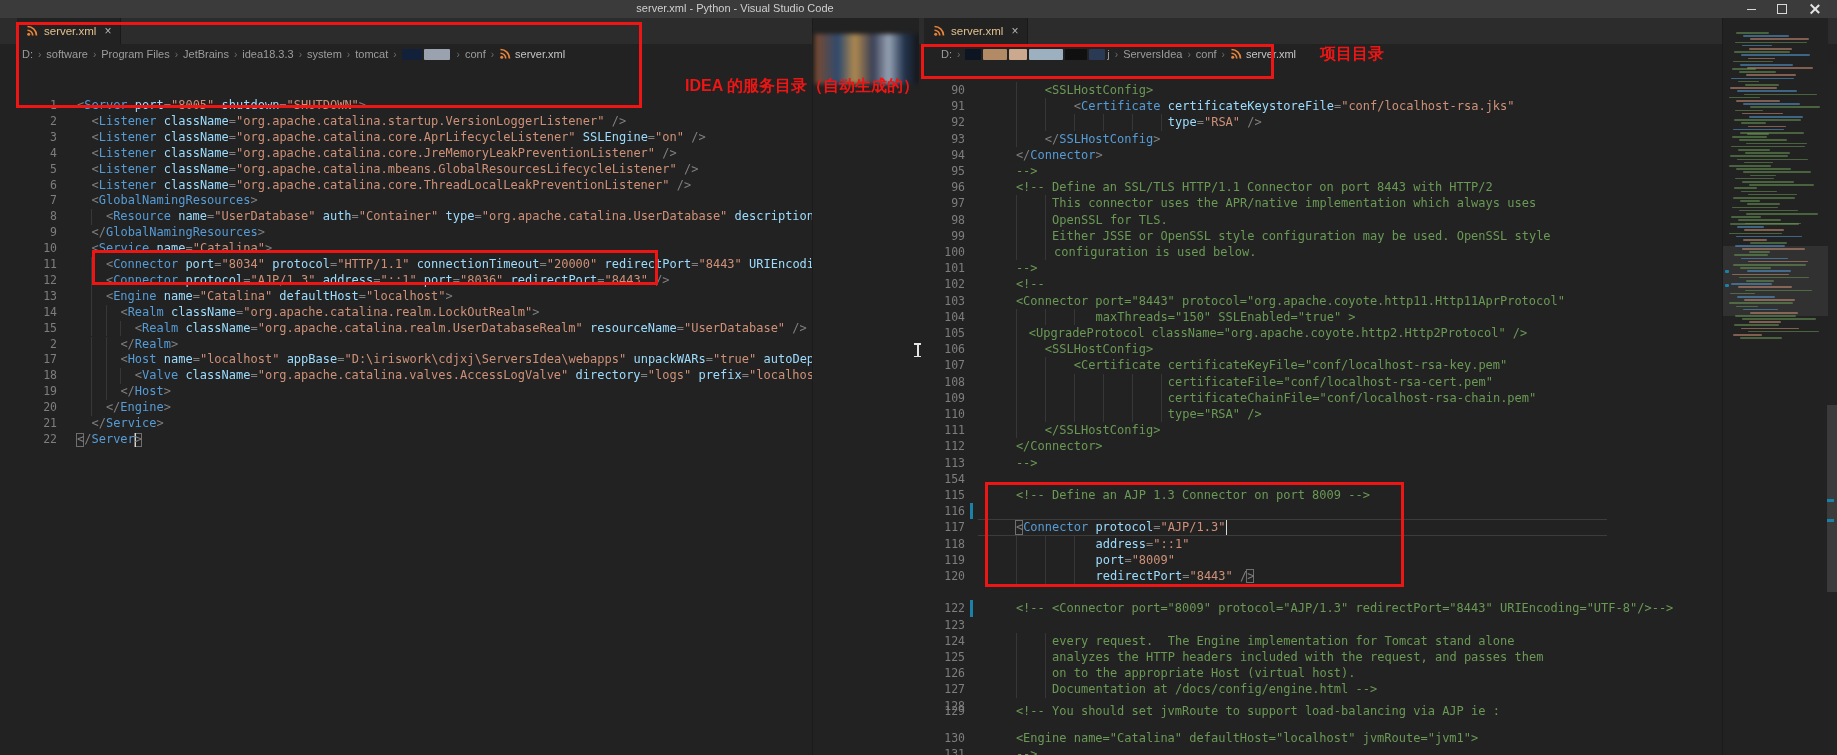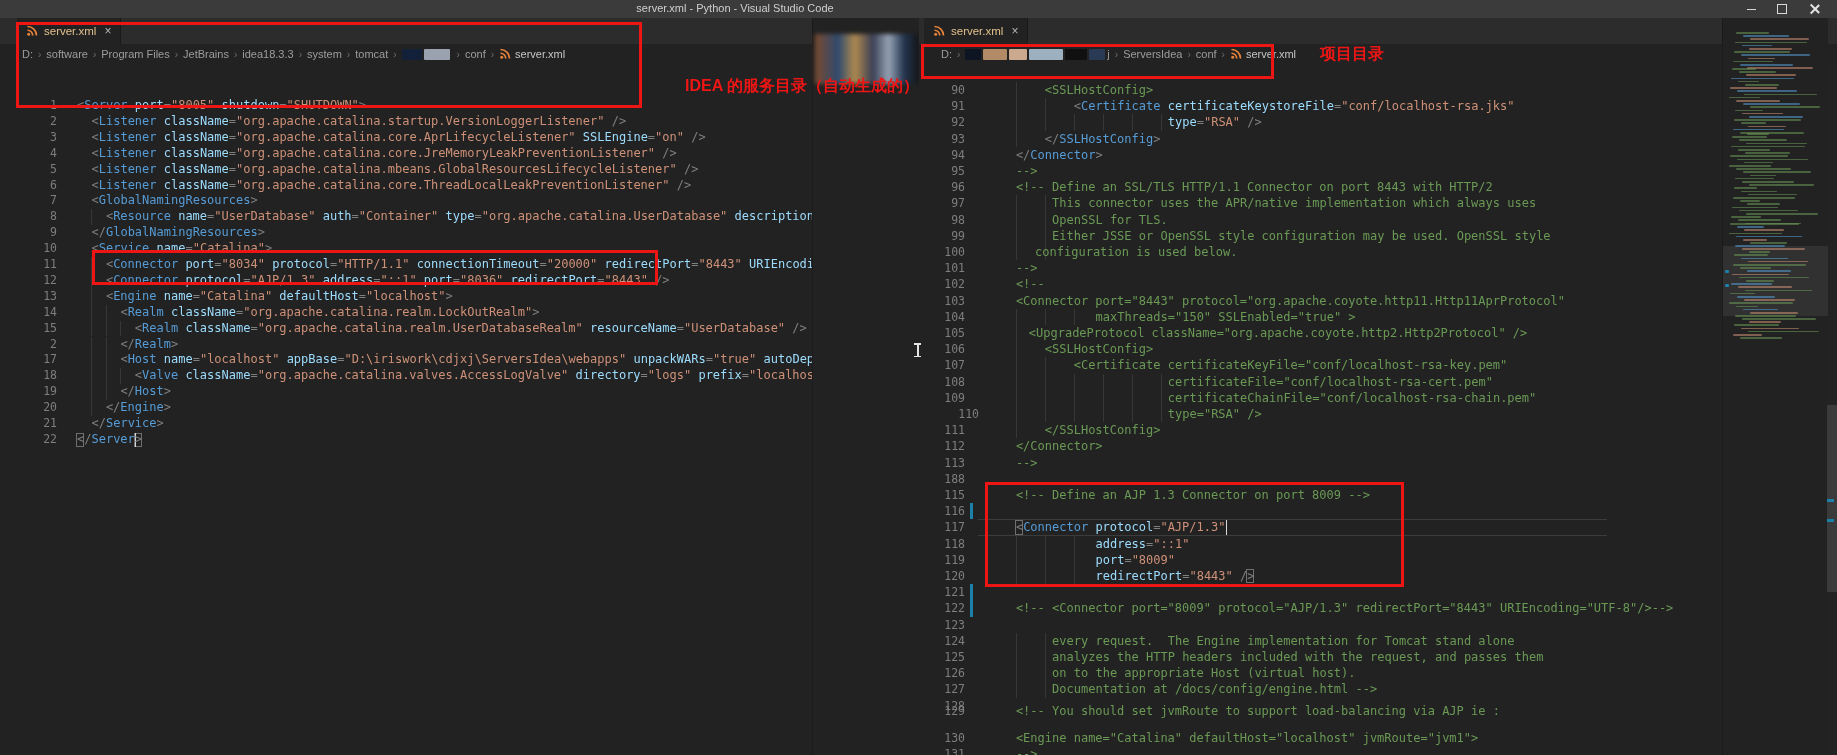--- a/index.html
+++ b/index.html
@@ -359,21 +359,21 @@
         <div class="row" style="top:163.79999999999998px;height:16.2px;">
           <span class="gut" style="left:0px;width:46px;line-height:16.2px;">99</span>
           <span class="guide" style="left:96.92px;"></span>
           <span class="guide" style="left:125.84px;"></span>
           <span class="ct" style="left:68px;line-height:16.2px;padding-left:65.1px;"><span class="c">Either JSSE or OpenSSL style configuration may be used. OpenSSL style</span></span>
         </div>
         <div class="row" style="top:180px;height:16.2px;">
           <span class="gut" style="left:0px;width:46px;line-height:16.2px;">100</span>
           <span class="guide" style="left:96.92px;"></span>
           <span class="guide" style="left:125.84px;"></span>
-          <span class="ct" style="left:51px;line-height:16.2px;padding-left:65.1px;"><span class="c">configuration is used below.</span></span>
+          <span class="ct" style="left:70px;line-height:16.2px;padding-left:65.1px;"><span class="c">configuration is used below.</span></span>
         </div>
         <div class="row" style="top:196.2px;height:16.2px;">
           <span class="gut" style="left:0px;width:46px;line-height:16.2px;">101</span>
           <span class="ct" style="left:68px;line-height:16.2px;padding-left:28.9px;"><span class="c">--&gt;</span></span>
         </div>
         <div class="row" style="top:212.39999999999998px;height:16.2px;">
           <span class="gut" style="left:0px;width:46px;line-height:16.2px;">102</span>
           <span class="ct" style="left:68px;line-height:16.2px;padding-left:28.9px;"><span class="c">&lt;!--</span></span>
         </div>
         <div class="row" style="top:228.6px;height:16.2px;">
@@ -417,21 +417,21 @@
           <span class="gut" style="left:0px;width:46px;line-height:16.2px;">109</span>
           <span class="guide" style="left:96.92px;"></span>
           <span class="guide" style="left:125.84px;"></span>
           <span class="guide" style="left:154.76px;"></span>
           <span class="guide" style="left:183.68px;"></span>
           <span class="guide" style="left:212.60000000000002px;"></span>
           <span class="guide" style="left:241.52px;"></span>
           <span class="ct" style="left:68px;line-height:16.2px;padding-left:180.8px;"><span class="c">certificateChainFile="conf/localhost-rsa-chain.pem"</span></span>
         </div>
         <div class="row" style="top:342px;height:16.2px;">
-          <span class="gut" style="left:14px;width:46px;line-height:16.2px;">110</span>
+          <span class="gut" style="left:0px;width:46px;line-height:16.2px;">110</span>
           <span class="guide" style="left:96.92px;"></span>
           <span class="guide" style="left:125.84px;"></span>
           <span class="guide" style="left:154.76px;"></span>
           <span class="guide" style="left:183.68px;"></span>
           <span class="guide" style="left:212.60000000000002px;"></span>
           <span class="guide" style="left:241.52px;"></span>
           <span class="ct" style="left:68px;line-height:16.2px;padding-left:180.8px;"><span class="c">type="RSA" /&gt;</span></span>
         </div>
         <div class="row" style="top:358.2px;height:16.2px;">
           <span class="gut" style="left:0px;width:46px;line-height:16.2px;">111</span>
@@ -440,21 +440,21 @@
         </div>
         <div class="row" style="top:374.4px;height:16.2px;">
           <span class="gut" style="left:0px;width:46px;line-height:16.2px;">112</span>
           <span class="ct" style="left:68px;line-height:16.2px;padding-left:28.9px;"><span class="c">&lt;/Connector&gt;</span></span>
         </div>
         <div class="row" style="top:390.59999999999997px;height:16.2px;">
           <span class="gut" style="left:0px;width:46px;line-height:16.2px;">113</span>
           <span class="ct" style="left:68px;line-height:16.2px;padding-left:28.9px;"><span class="c">--&gt;</span></span>
         </div>
         <div class="row" style="top:406.79999999999995px;height:16.2px;">
-          <span class="gut" style="left:0px;width:46px;line-height:16.2px;">188</span>
+          <span class="gut" style="left:0px;width:46px;line-height:16.2px;">154</span>
           <span class="ct" style="left:68px;line-height:16.2px;padding-left:0.0px;"><span class="c"></span></span>
         </div>
         <div class="row" style="top:423px;height:16.2px;">
           <span class="gut" style="left:0px;width:46px;line-height:16.2px;">115</span>
           <span class="ct" style="left:68px;line-height:16.2px;padding-left:28.9px;"><span class="c">&lt;!-- Define an AJP 1.3 Connector on port 8009 --&gt;</span></span>
         </div>
         <div class="row" style="top:439.2px;height:16.2px;">
           <span class="gut" style="left:0px;width:46px;line-height:16.2px;">116</span>
           <span class="modmark" style="left:51px;top:0;height:16.2px;"></span>
           <span class="ct" style="left:68px;line-height:16.2px;padding-left:0.0px;"></span>
@@ -480,25 +480,20 @@
           <span class="guide" style="left:154.76px;"></span>
           <span class="ct" style="left:68px;line-height:16.2px;padding-left:108.5px;"><span class="a">port</span><span class="p">=</span><span class="v">"8009"</span></span>
         </div>
         <div class="row" style="top:504px;height:16.2px;">
           <span class="gut" style="left:0px;width:46px;line-height:16.2px;">120</span>
           <span class="guide" style="left:96.92px;"></span>
           <span class="guide" style="left:125.84px;"></span>
           <span class="guide" style="left:154.76px;"></span>
           <span class="bbox" style="left:327.28000000000003px;top:1px;height:14.2px;"></span>
           <span class="ct" style="left:68px;line-height:16.2px;padding-left:108.5px;"><span class="a">redirectPort</span><span class="p">=</span><span class="v">"8443"</span> <span class="p">/&gt;</span></span>
-        </div>
-        <div class="row" style="top:520.2px;height:16.2px;">
-          <span class="gut" style="left:0px;width:46px;line-height:16.2px;">121</span>
-          <span class="modmark" style="left:51px;top:0;height:16.2px;"></span>
-          <span class="ct" style="left:68px;line-height:16.2px;padding-left:0.0px;"></span>
         </div>
         <div class="row" style="top:536.4px;height:16.2px;">
           <span class="gut" style="left:0px;width:46px;line-height:16.2px;">122</span>
           <span class="modmark" style="left:51px;top:0;height:16.2px;"></span>
           <span class="ct" style="left:68px;line-height:16.2px;padding-left:28.9px;"><span class="c">&lt;!-- &lt;Connector port="8009" protocol="AJP/1.3" redirectPort="8443" URIEncoding="UTF-8"/&gt;--&gt;</span></span>
         </div>
         <div class="row" style="top:552.6px;height:16.2px;">
           <span class="gut" style="left:0px;width:46px;line-height:16.2px;">123</span>
         </div>
         <div class="row" style="top:568.8px;height:16.2px;">

